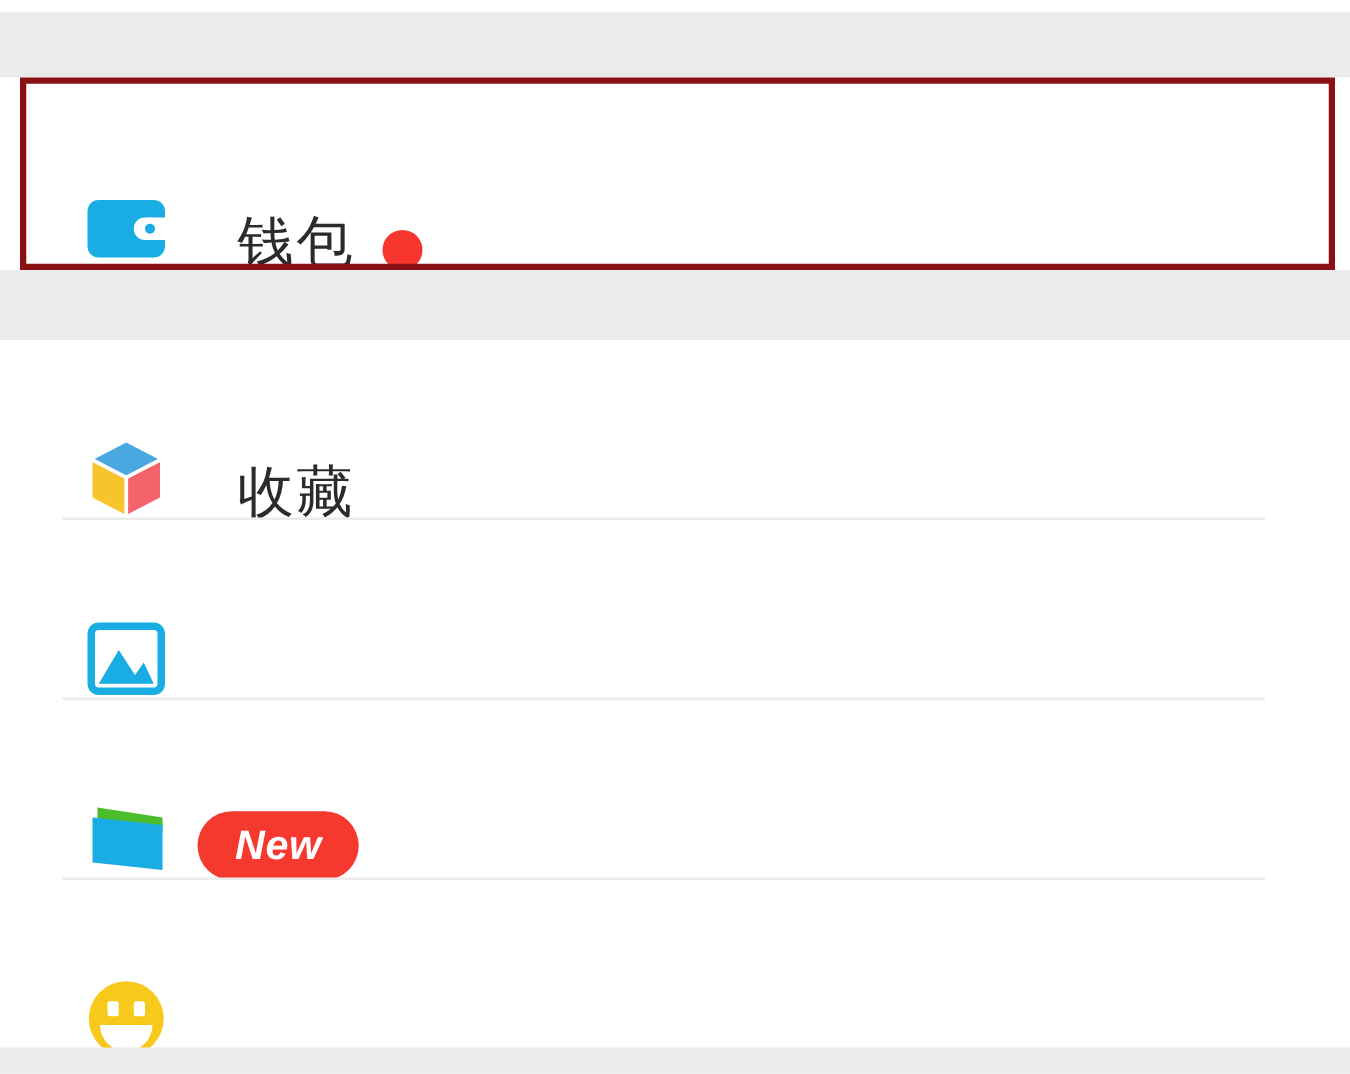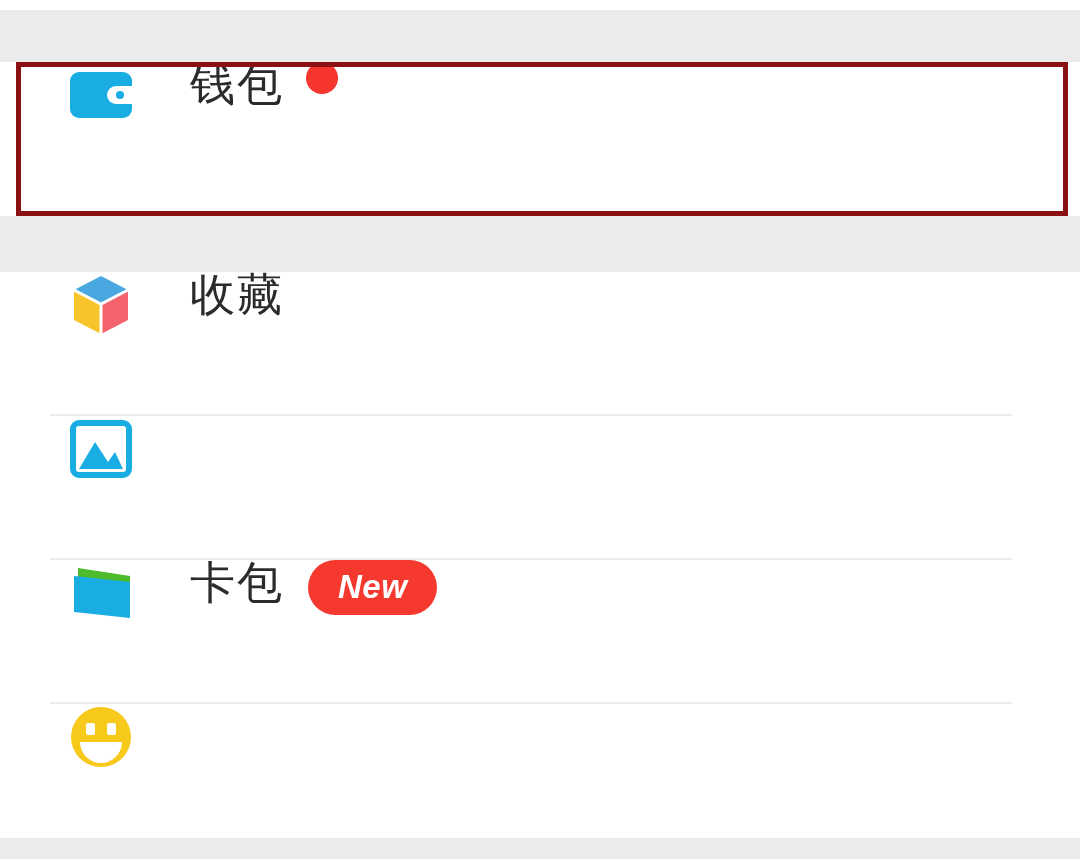--- a/index.html
+++ b/index.html
@@ -68,21 +68,21 @@
     left: 0; top: 838px;
     width: 1080px; height: 21px;
     background: #ebebeb;
   }
 
   
   .row {
     position: relative;
     height: 144px;
     display: flex;
-    align-items: flex-start;
+    align-items: flex-end;
     background: #ffffff;
   }
   .row.wallet-row {
     height: 154px;
   }
   .divider {
     position: absolute;
     left: 50px; right: 68px;
     bottom: 0;
     height: 2px;
@@ -183,21 +183,20 @@
     <div class="divider"></div>
   </div>
 
   <div class="row">
     <div class="icon-wrap">
       <svg width="66" height="66" viewBox="0 0 66 66" aria-hidden="true">
         <polygon points="10,8 62,16 62,28 10,20" fill="#4cbb2c"></polygon>
         <polygon points="6,16 62,22 62,58 6,52" fill="#19ade4"></polygon>
       </svg>
     </div>
-    <div class="label">卡包</div>
     <div class="new-badge">New</div>
     <div class="divider"></div>
   </div>
 
   <div class="row">
     <div class="icon-wrap">
       <svg width="66" height="66" viewBox="0 0 66 66" aria-hidden="true">
         <circle cx="33" cy="33" r="30" fill="#f7c91b"></circle>
         <rect x="18" y="19" width="9" height="12" rx="2" fill="#ffffff"></rect>
         <rect x="39" y="19" width="9" height="12" rx="2" fill="#ffffff"></rect>

